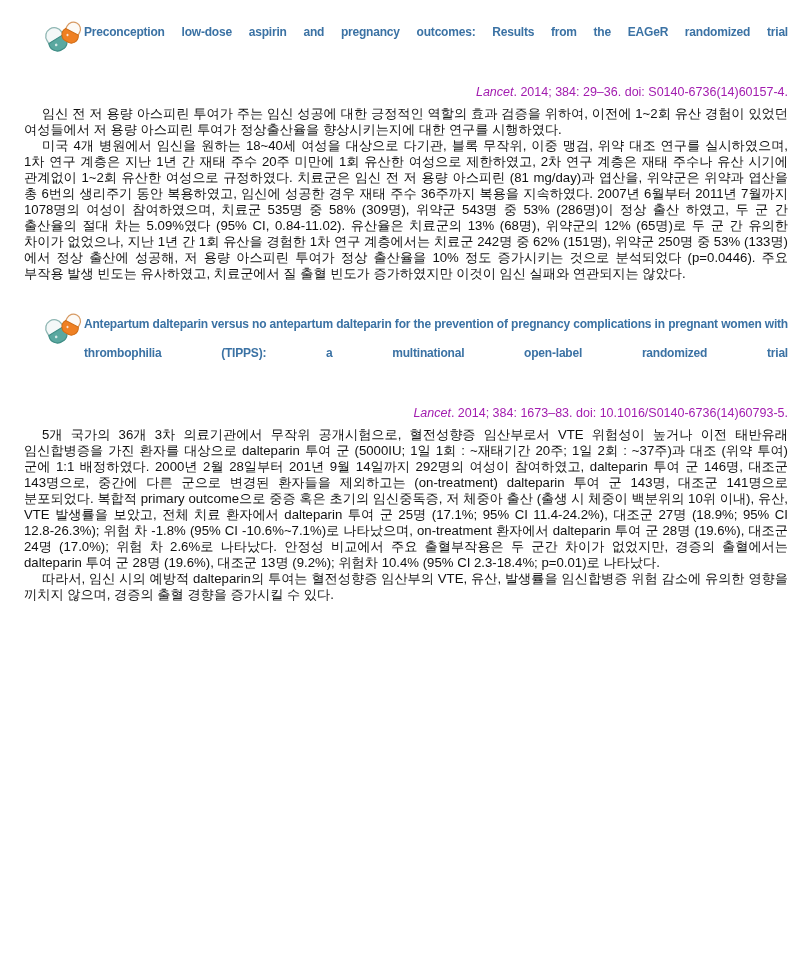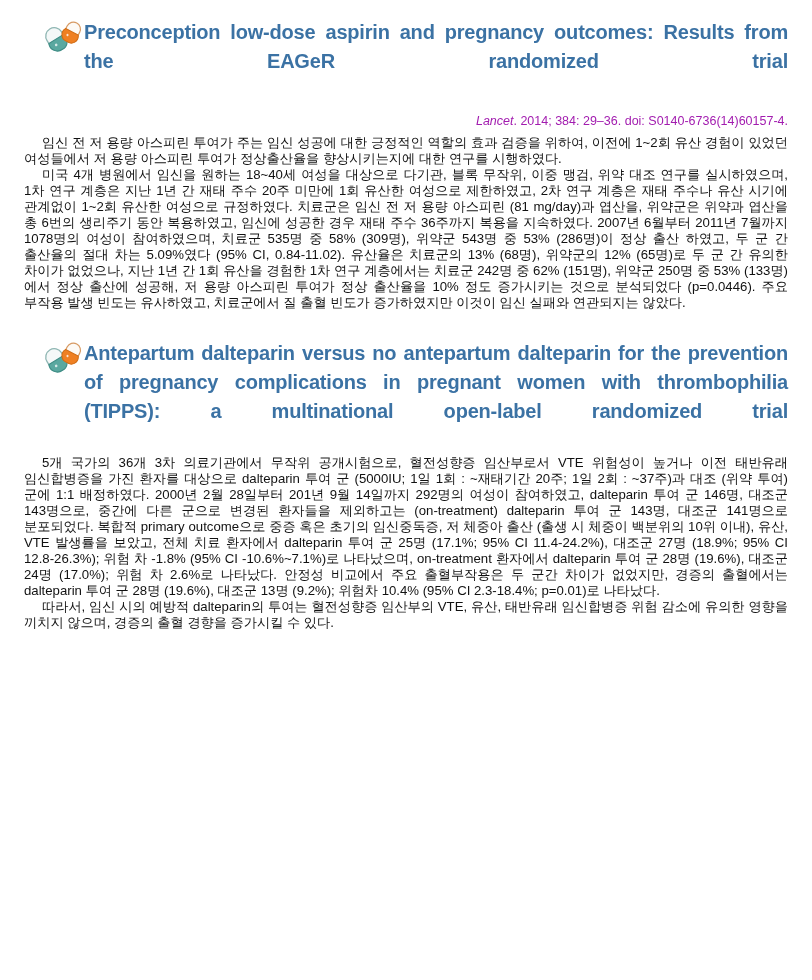--- a/index.html
+++ b/index.html
@@ -34,21 +34,21 @@
   }
   .pill-icon {
     flex: 0 0 auto;
     width: 42px;
     height: 34px;
     margin-top: 2px;
     margin-left: 20px;
   }
   .heading {
     flex: 1 1 auto;
-    font-size: 20px;
+    font-size: 12px;
     line-height: 29px;
     font-weight: bold;
     color: #3b72a4;
     text-align: justify;
     text-justify: inter-word;
     letter-spacing: -0.2px;
     margin: 0;
     padding-right: 2px;
   }
   .heading::after {
@@ -123,18 +123,21 @@
           <g transform="rotate(28 30 14)">
             <rect x="22" y="2" width="14" height="21" rx="7" ry="7" fill="#fdfaf6" stroke="#d79a63" stroke-width="1.2"></rect>
             <path d="M22 12 a7 7 0 0 0 7 11 h0 a7 7 0 0 0 7 -11 z" fill="#ef8023" stroke="#cf6c15" stroke-width="1"></path>
             <circle cx="26.5" cy="17" r="1.1" fill="#ffffff" opacity="0.8"></circle>
           </g>
         </svg>
       </span>
       <h2 class="heading">Antepartum dalteparin versus no antepartum dalteparin for the prevention of pregnancy complications in pregnant women with thrombophilia (TIPPS): a multinational open-label randomized trial</h2>
     </div>
 
+    <div class="citation">
+      <span class="journal">Lancet</span><span>. 2014; 384: 1673–83. doi: 10.1016/S0140-6736(14)60793-5.</span>
+    </div>
 
     <p class="body-text">5개 국가의 36개 3차 의료기관에서 무작위 공개시험으로, 혈전성향증 임산부로서 VTE 위험성이 높거나 이전 태반유래 임신합병증을 가진 환자를 대상으로 dalteparin 투여 군 (5000IU; 1일 1회 : ~재태기간 20주; 1일 2회 : ~37주)과 대조 (위약 투여)군에 1:1 배정하였다. 2000년 2월 28일부터 201년 9월 14일까지 292명의 여성이 참여하였고, dalteparin 투여 군 146명, 대조군 143명으로, 중간에 다른 군으로 변경된 환자들을 제외하고는 (on-treatment) dalteparin 투여 군 143명, 대조군 141명으로 분포되었다. 복합적 primary outcome으로 중증 혹은 초기의 임신중독증, 저 체중아 출산 (출생 시 체중이 백분위의 10위 이내), 유산, VTE 발생률을 보았고, 전체 치료 환자에서 dalteparin 투여 군 25명 (17.1%; 95% CI 11.4-24.2%), 대조군 27명 (18.9%; 95% CI 12.8-26.3%); 위험 차 -1.8% (95% CI -10.6%~7.1%)로 나타났으며, on-treatment 환자에서 dalteparin 투여 군 28명 (19.6%), 대조군 24명 (17.0%); 위험 차 2.6%로 나타났다. 안정성 비교에서 주요 출혈부작용은 두 군간 차이가 없었지만, 경증의 출혈에서는 dalteparin 투여 군 28명 (19.6%), 대조군 13명 (9.2%); 위험차 10.4% (95% CI 2.3-18.4%; p=0.01)로 나타났다.</p>
-    <p class="body-text">따라서, 임신 시의 예방적 dalteparin의 투여는 혈전성향증 임산부의 VTE, 유산, 태반유래 임신합병증 위험 감소에 유의한 영향을 끼치지 않으며, 경증의 출혈 경향을 증가시킬 수 있다.</p>
+    <p class="body-text">따라서, 임신 시의 예방적 dalteparin의 투여는 혈전성향증 임산부의 VTE, 유산, 발생률을 임신합병증 위험 감소에 유의한 영향을 끼치지 않으며, 경증의 출혈 경향을 증가시킬 수 있다.</p>
   </div>
 
 </div>
 
 </body></html>

